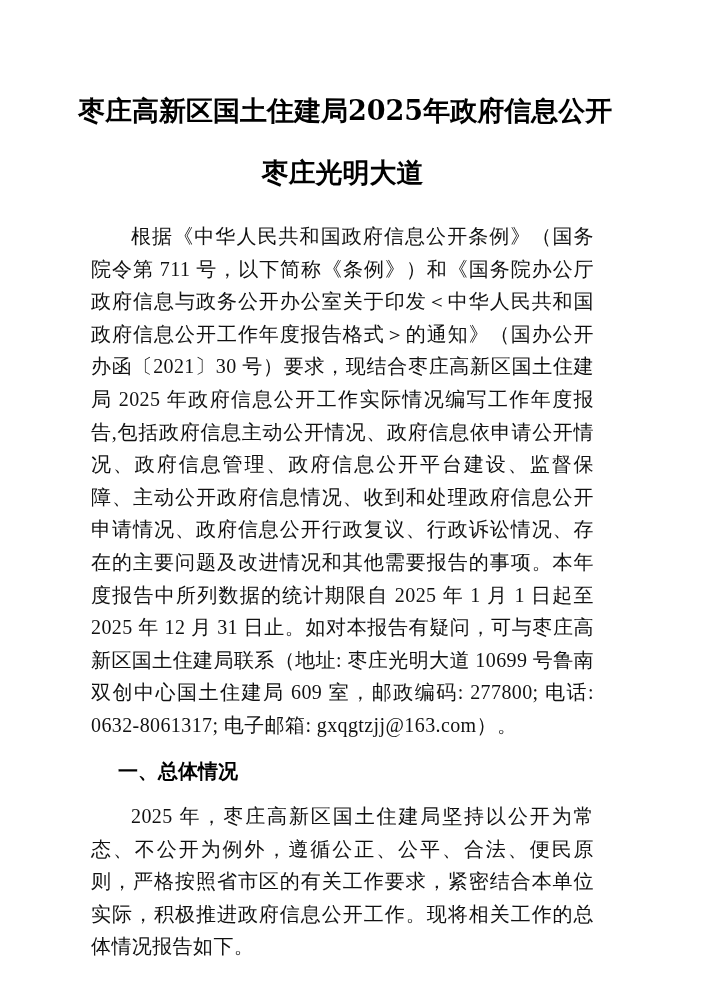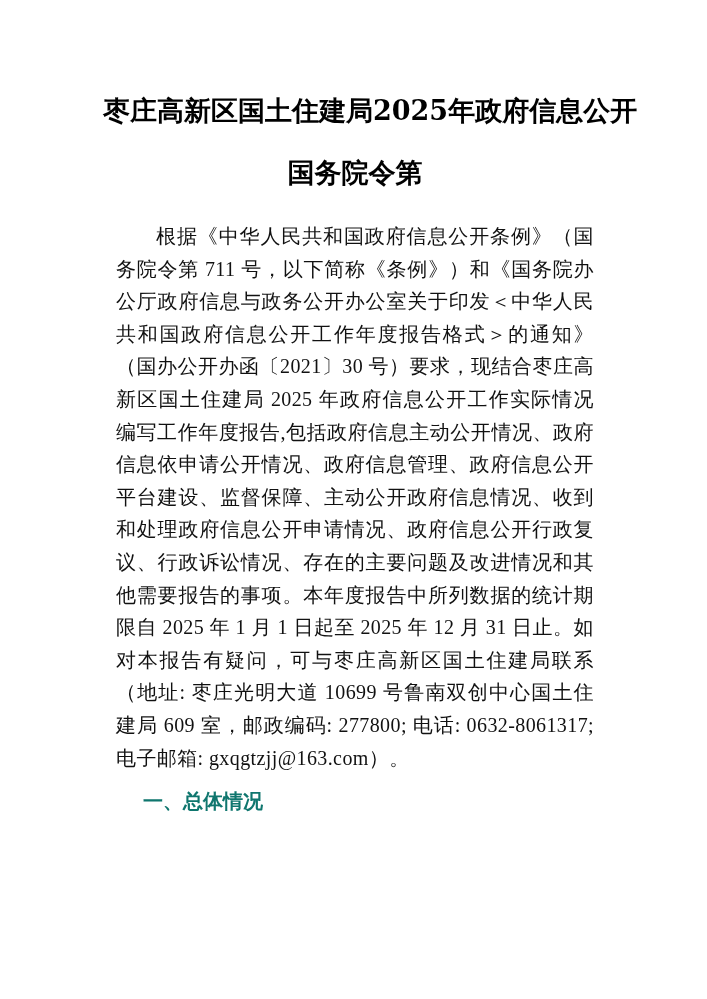--- a/index.html
+++ b/index.html
@@ -6,21 +6,21 @@
     margin: 0;
     padding: 0;
     background: #ffffff;
   }
   .page {
     position: relative;
     box-sizing: border-box;
     width: 707px;
     height: 999px;
     margin: 0;
-    padding: 80px 100px 40px 103px;
+    padding: 80px 100px 40px 78px;
     background: #ffffff;
     color: #000000;
     font-family: "Liberation Serif", "DejaVu Serif", serif;
     overflow: hidden;
   }
   .doc-title {
     margin: 0 0 16px 0;
     font-size: 27px;
     font-weight: bold;
     text-align: center;
@@ -40,32 +40,33 @@
     text-indent: 2em;
     letter-spacing: 0.4px;
     color: #111111;
   }
   .section-heading {
     margin: 7px 0 9px 0;
     font-size: 20px;
     line-height: 32.6px;
     font-weight: bold;
     text-indent: 2em;
-    color: #0f766e;
-    font-family: Liberation Mono, monospace;
+    color: #000000;
+    font-family: Liberation Serif, serif;
   }
 </style>
 </head>
 <body>
 
 <div class="page">
 
   <h1 class="doc-title">
     <span class="title-line">枣庄高新区国土住建局2025年政府信息公开</span>
-    <span class="title-line">国务院令第</span>
+    <span class="title-line">枣庄光明大道</span>
   </h1>
 
   <p class="body-para">根据《中华人民共和国政府信息公开条例》（国务院令第 711 号，以下简称《条例》）和《国务院办公厅政府信息与政务公开办公室关于印发＜中华人民共和国政府信息公开工作年度报告格式＞的通知》（国办公开办函〔2021〕30 号）要求，现结合枣庄高新区国土住建局 2025 年政府信息公开工作实际情况编写工作年度报告,包括政府信息主动公开情况、政府信息依申请公开情况、政府信息管理、政府信息公开平台建设、监督保障、主动公开政府信息情况、收到和处理政府信息公开申请情况、政府信息公开行政复议、行政诉讼情况、存在的主要问题及改进情况和其他需要报告的事项。本年度报告中所列数据的统计期限自 2025 年 1 月 1 日起至 2025 年 12 月 31 日止。如对本报告有疑问，可与枣庄高新区国土住建局联系（地址: 枣庄光明大道 10699 号鲁南双创中心国土住建局 609 室，邮政编码: 277800; 电话: 0632-8061317; 电子邮箱: gxqgtzjj@163.com）。</p>
 
   <h2 class="section-heading">一、总体情况</h2>
 
+  <p class="body-para">2025 年，枣庄高新区国土住建局坚持以公开为常态、不公开为例外，遵循公正、公平、合法、便民原则，严格按照省市区的有关工作要求，紧密结合本单位实际，积极推进政府信息公开工作。现将相关工作的总体情况报告如下。</p>
 
 </div>
 
 </body></html>

